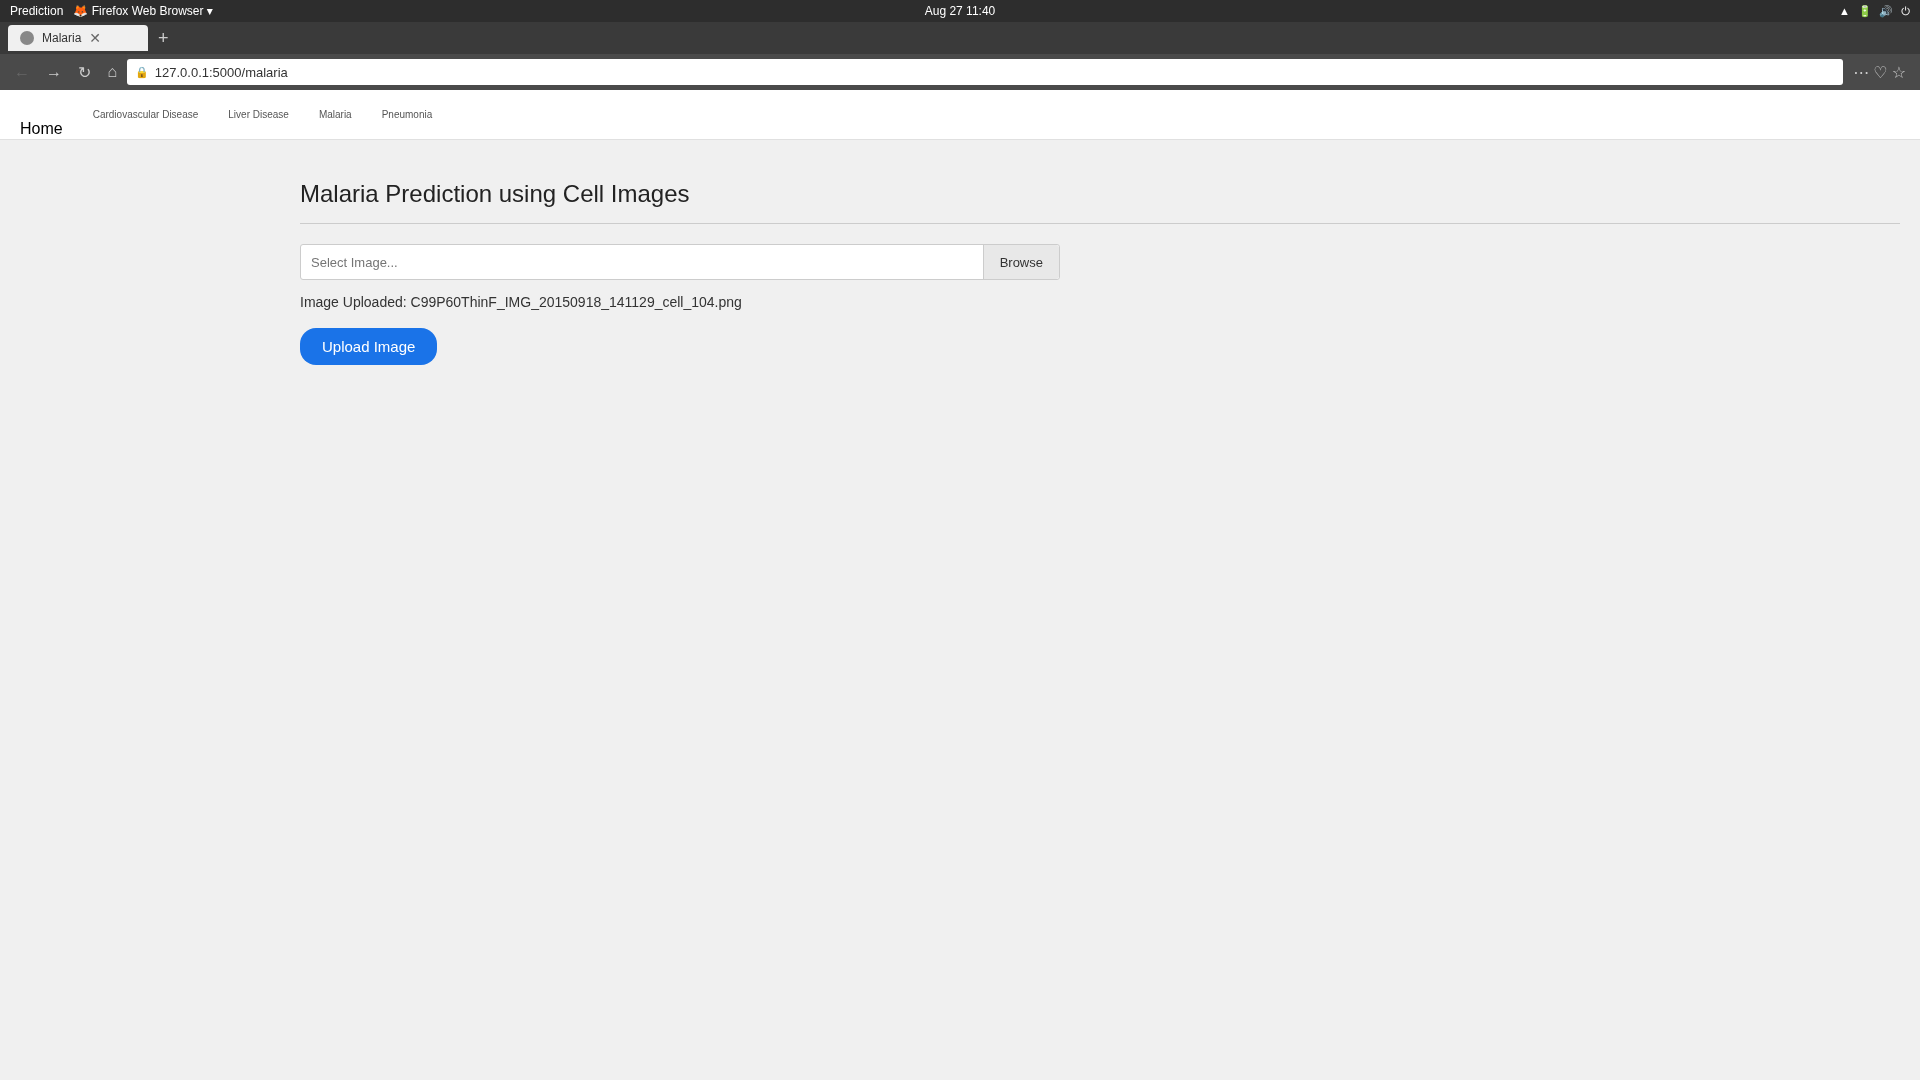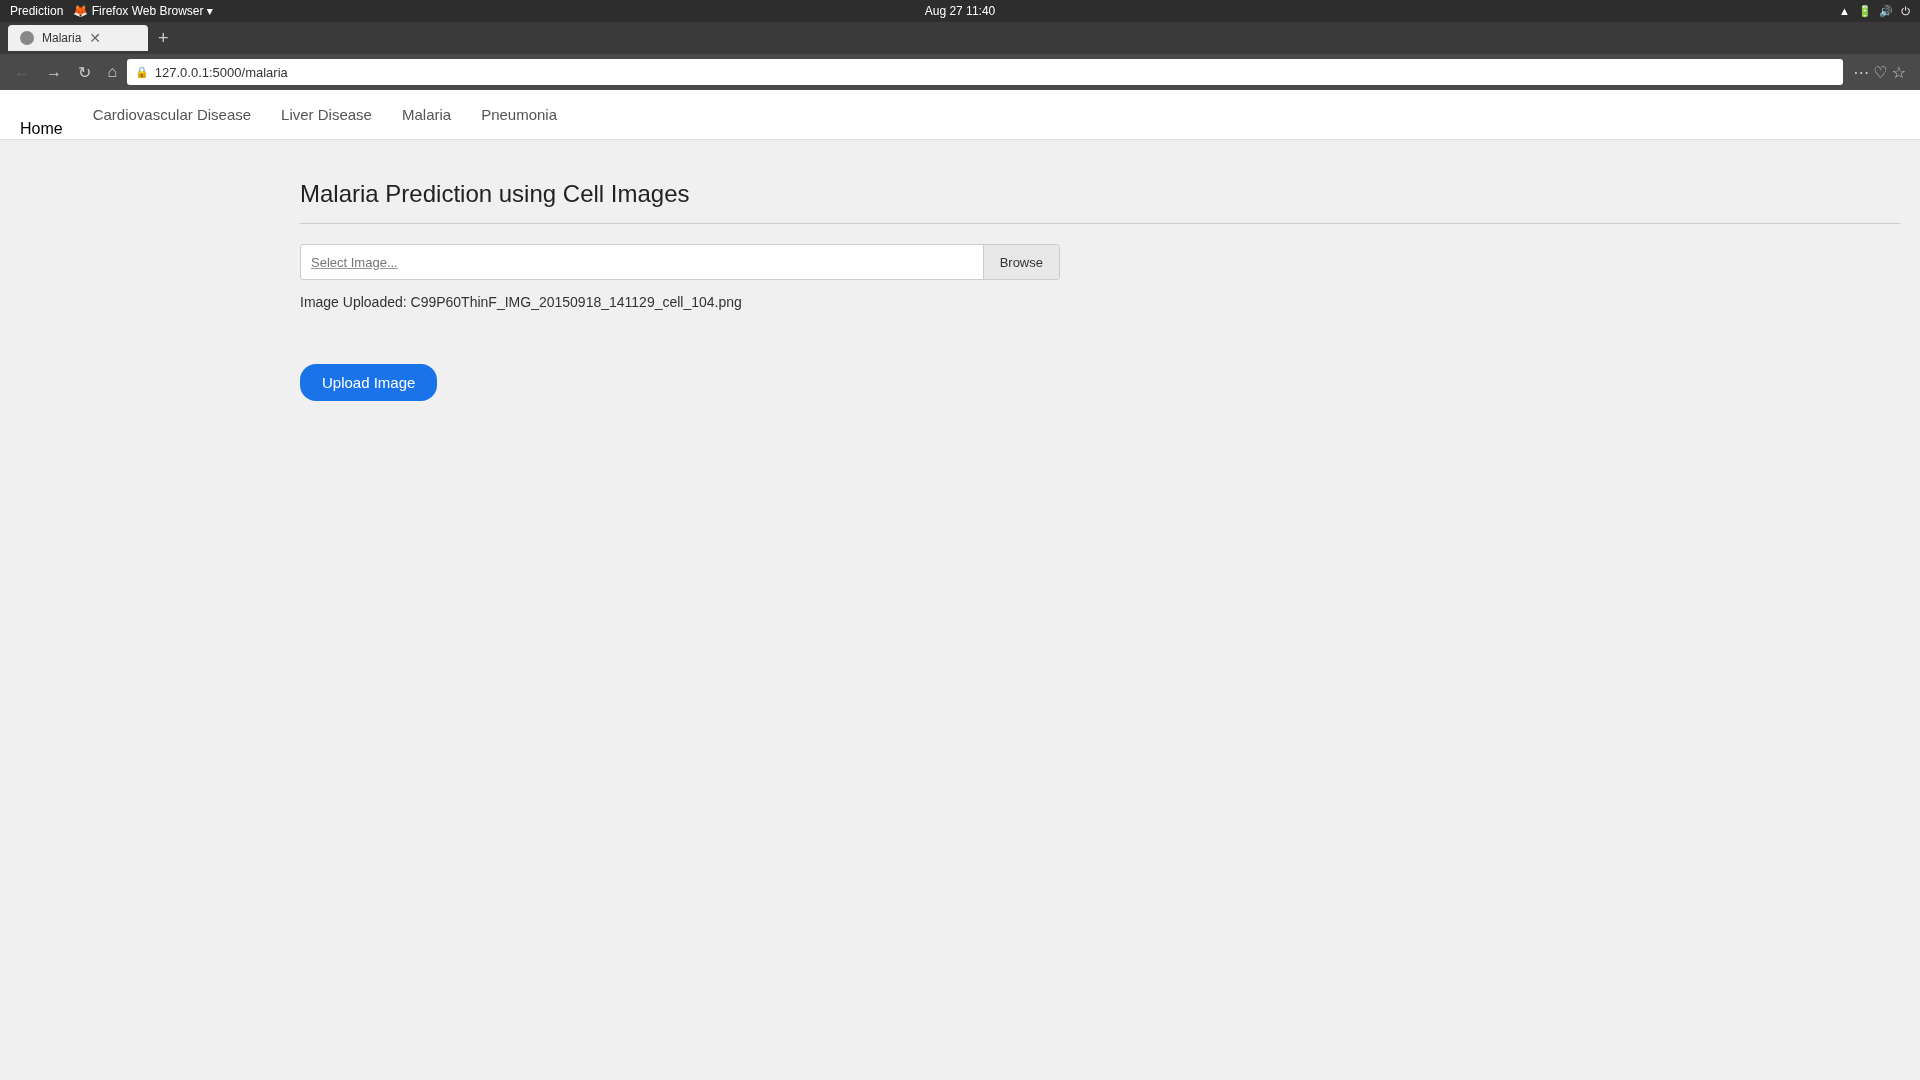--- a/index.html
+++ b/index.html
@@ -86,21 +86,21 @@
       border-bottom: 1px solid #e0e0e0;
       padding: 0 20px;
       height: 50px;
       display: flex;
       align-items: center;
       gap: 30px;
     }
     .navbar a {
       text-decoration: none;
       color: #555;
-      font-size: 15px;
+      font-size: 10px;
     }
     .navbar a.home {
       font-weight: normal;
       color: #000;
       font-size: 16px;
       margin-top: 28px;
     }
 
     .main-content {
       padding: 40px 20px 40px 300px;
@@ -135,21 +135,20 @@
       height: 36px;
     }
     .file-text {
       flex: 1;
       padding: 0 10px;
       font-size: 13px;
       color: #999;
       border: none;
       outline: none;
       background: transparent;
-      text-decoration: underline;
     }
     .browse-btn {
       background: #e8e8e8;
       border: none;
       border-left: 1px solid #ccc;
       padding: 0 16px;
       height: 100%;
       cursor: pointer;
       font-size: 13px;
       color: #333;
@@ -163,21 +162,20 @@
     }
 
     .upload-btn {
       background: #1a73e8;
       color: #fff;
       border: none;
       border-radius: 16px;
       padding: 10px 22px;
       font-size: 15px;
       cursor: pointer;
-      margin-top: 36px;
     }
 
     .result-area {
       margin-top: 40px;
       display: flex;
       flex-direction: column;
       align-items: center;
       gap: 16px;
     }
 

